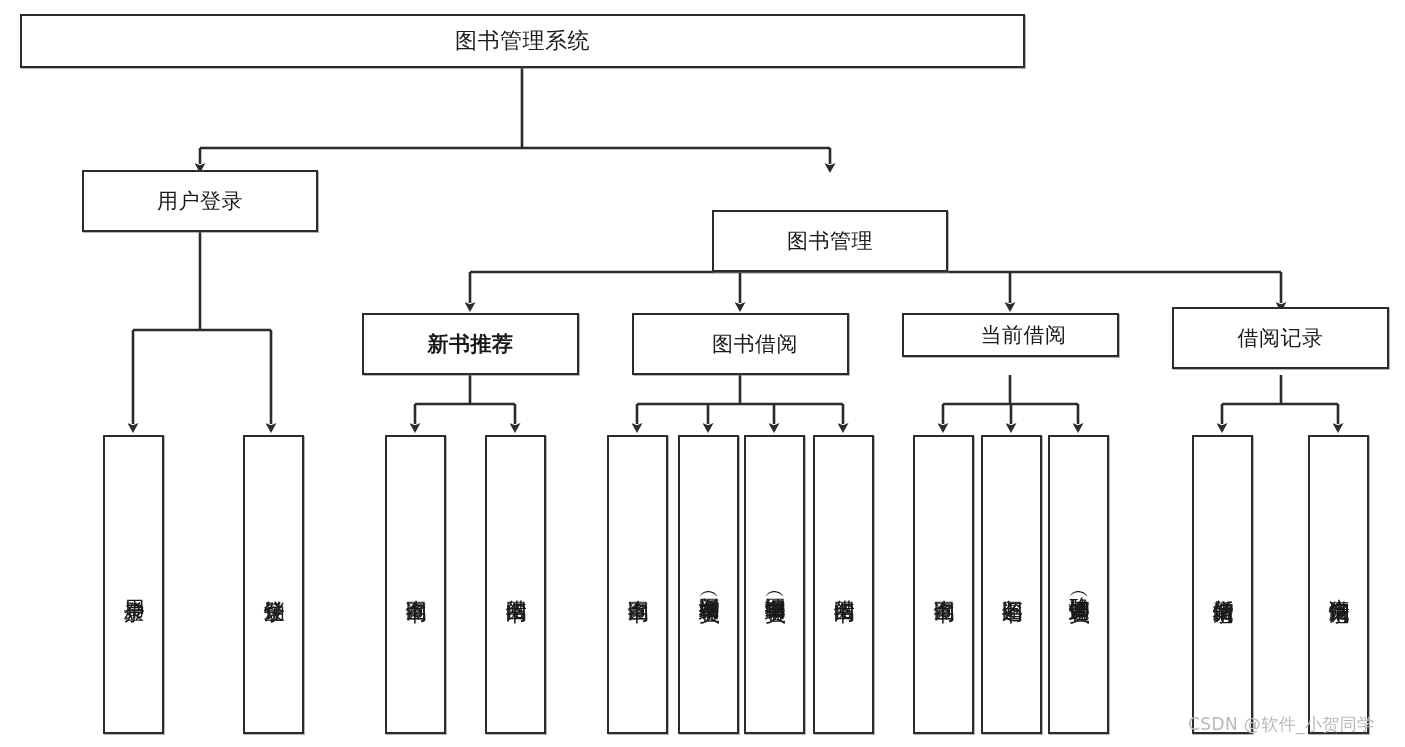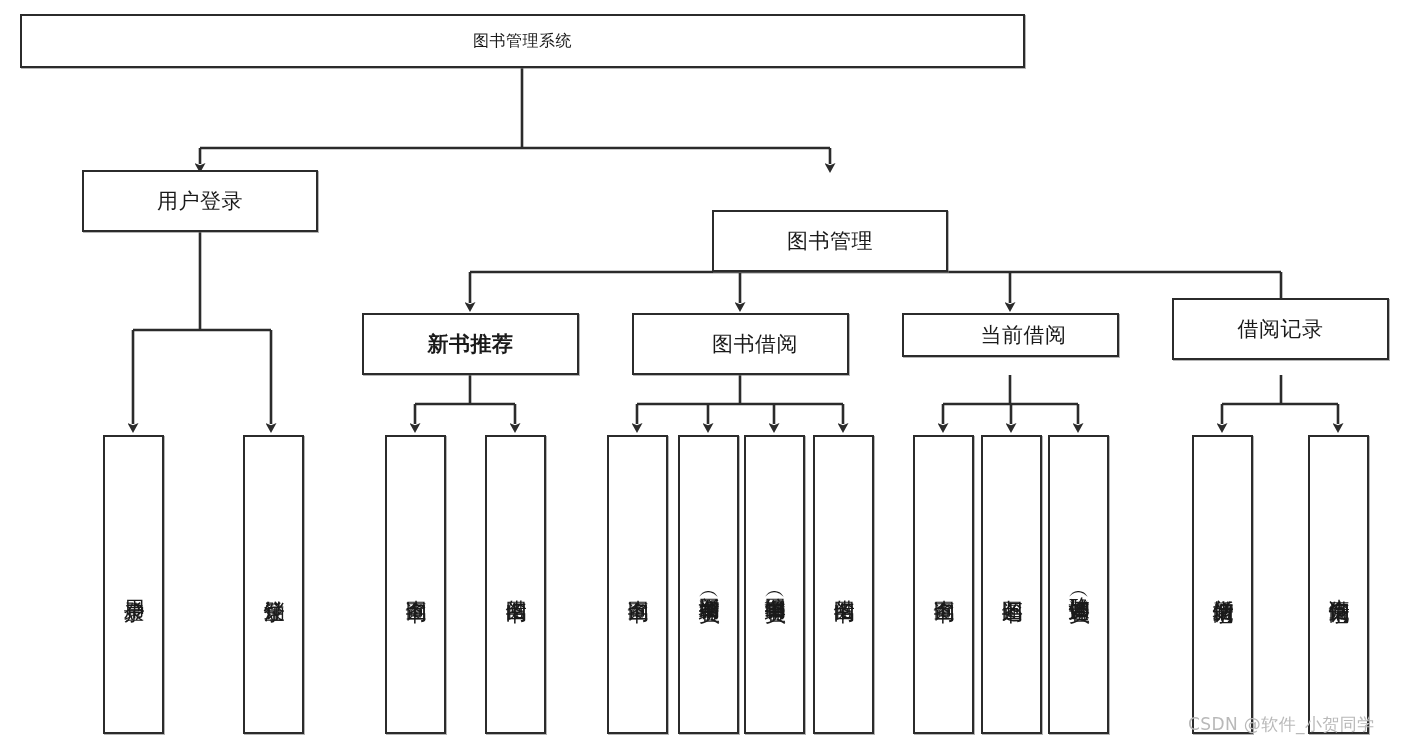--- a/index.html
+++ b/index.html
@@ -45,21 +45,21 @@
   }
   .node.vertical .label {
     writing-mode: vertical-rl;
     text-orientation: upright;
     font-size: 21px;
     line-height: 1.12;
     letter-spacing: 1px;
     white-space: normal;
     max-height: 272px;
   }
-  .node.root .label { font-size: 16px; }
+  .node.root .label { font-size: 22px; }
   .watermark {
     position: absolute;
     left: 1188px;
     top: 713px;
     font-size: 17px;
     color: #b9b9b9;
     white-space: nowrap;
     letter-spacing: 0.4px;
   }
 </style>
@@ -134,21 +134,21 @@
 
   <div class="node" style="left:362px; top:313px; width:217px; height:62px;font-weight:bold;">
     <span class="label">新书推荐</span>
   </div>
   <div class="node" style="left:632px; top:313px; width:217px; height:62px;padding-left:29px;">
     <span class="label">图书借阅</span>
   </div>
   <div class="node" style="left:902px; top:313px; width:217px; height:44px;padding-left:26px;">
     <span class="label">当前借阅</span>
   </div>
-  <div class="node" style="left:1172px; top:298px; width:217px; height:62px;align-items:center;">
+  <div class="node" style="left:1172px; top:307px; width:217px; height:62px;align-items:center;">
     <span class="label">借阅记录</span>
   </div>
 
   <div class="node vertical" style="left:103px; top:435px; width:61px; height:299px;">
     <span class="label">用户登录</span>
   </div>
   <div class="node vertical" style="left:243px; top:435px; width:61px; height:299px;">
     <span class="label">注销登录</span>
   </div>
 

